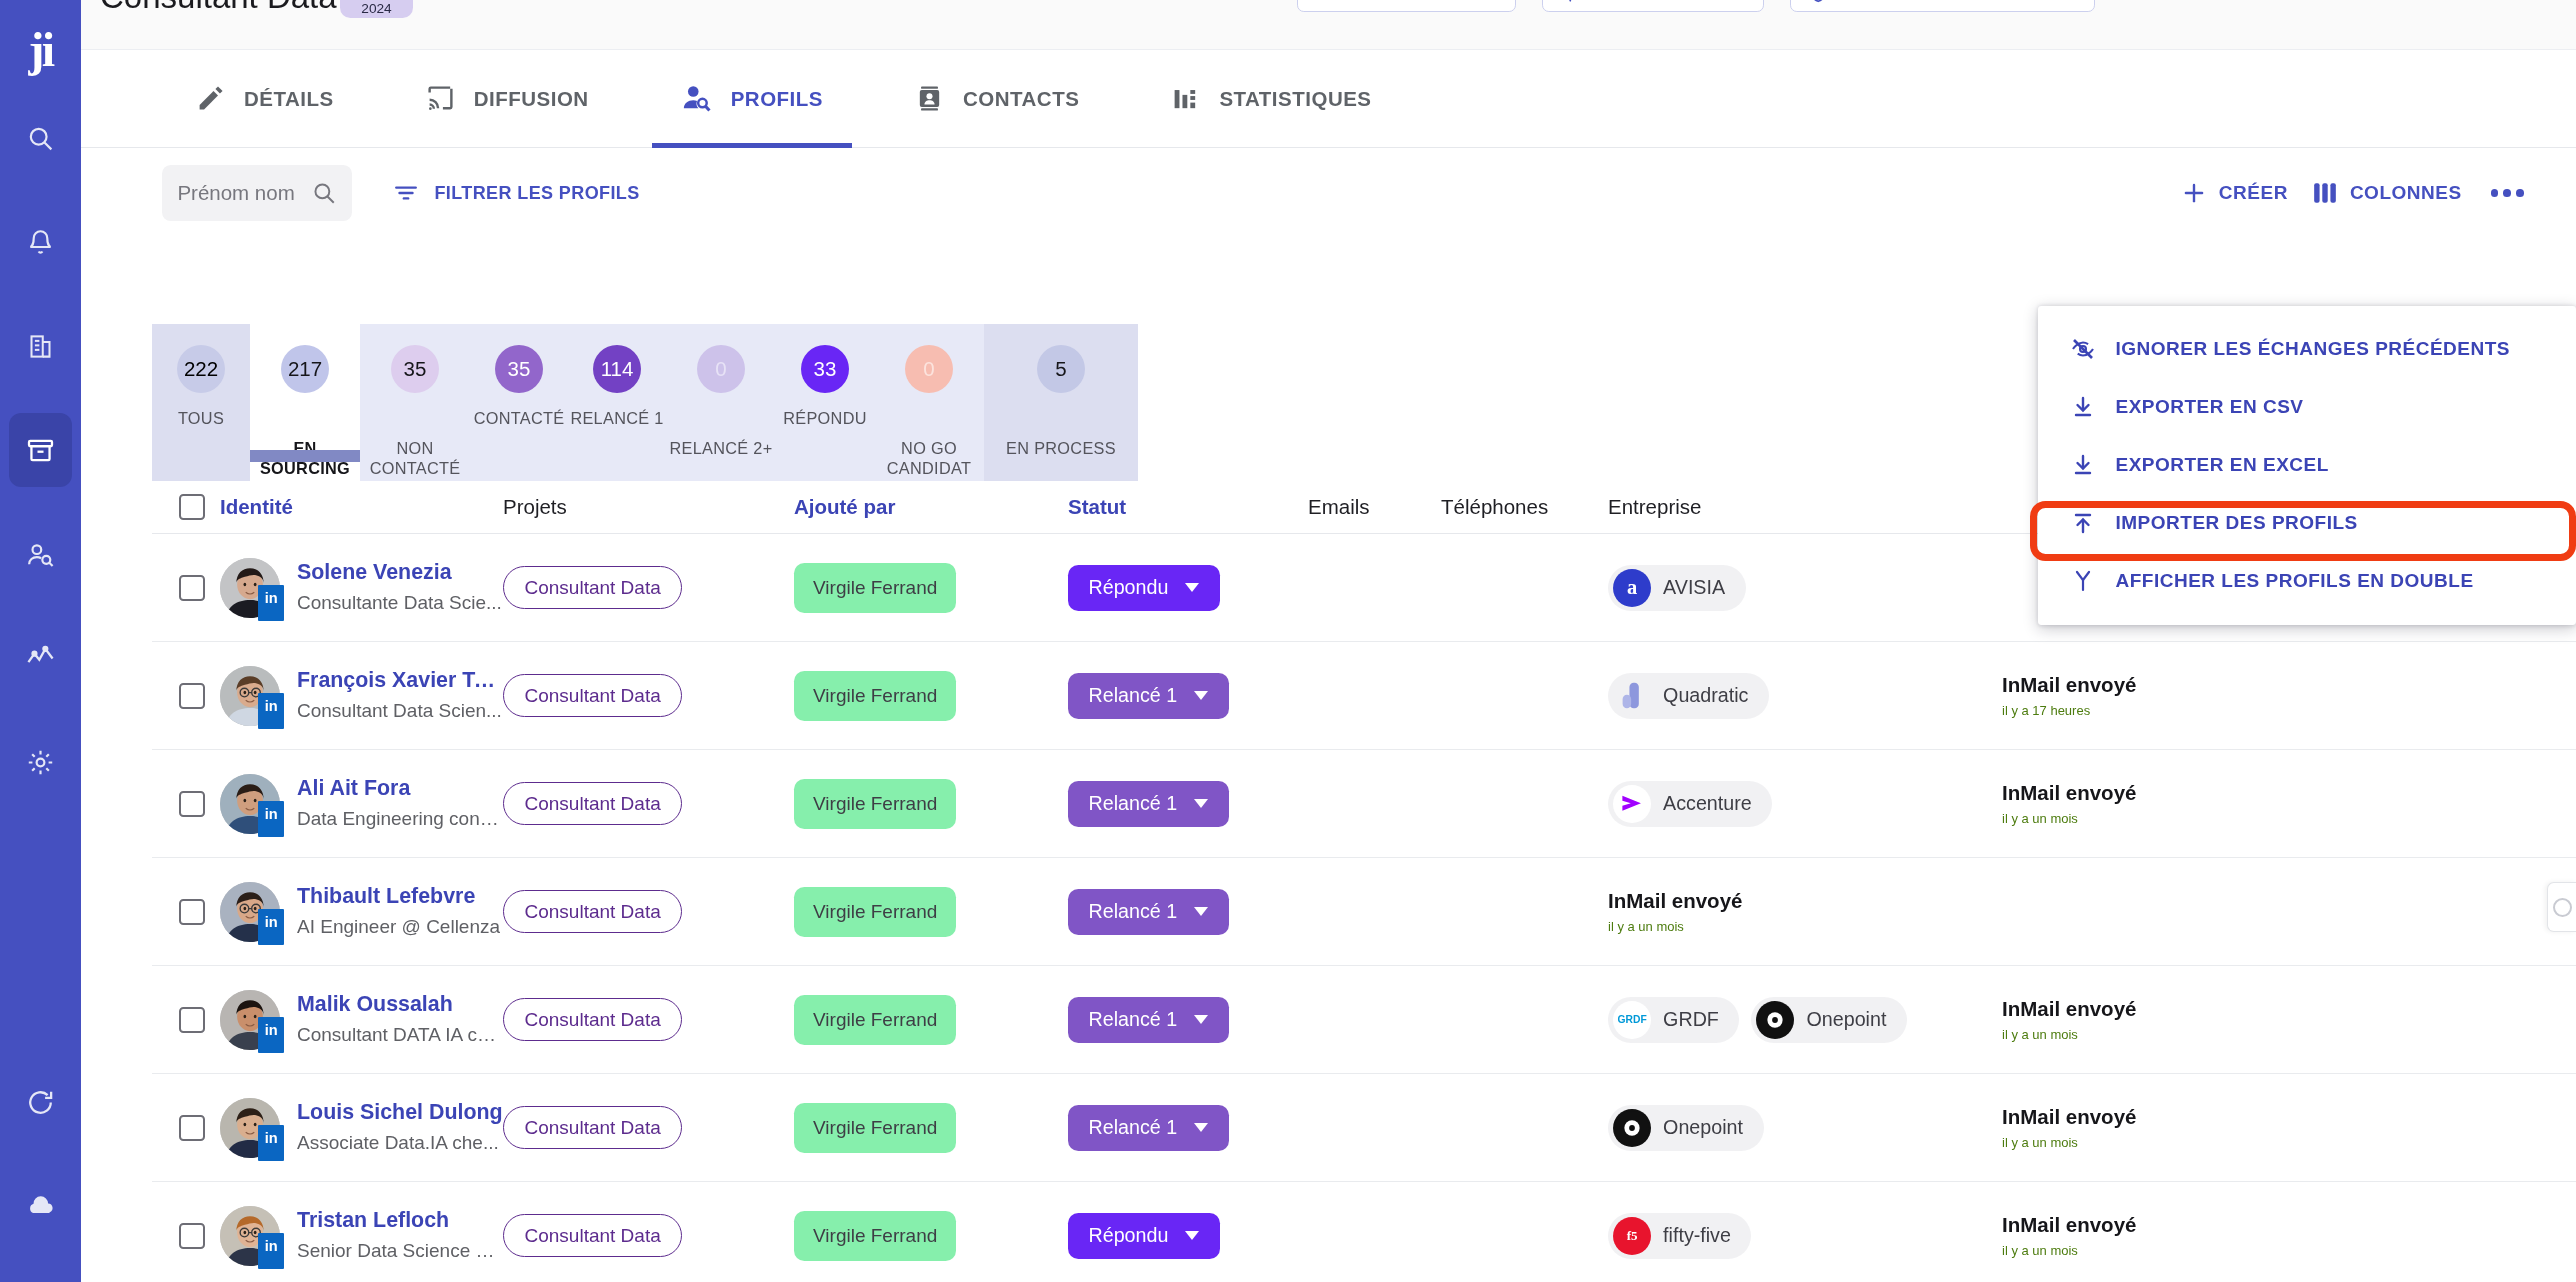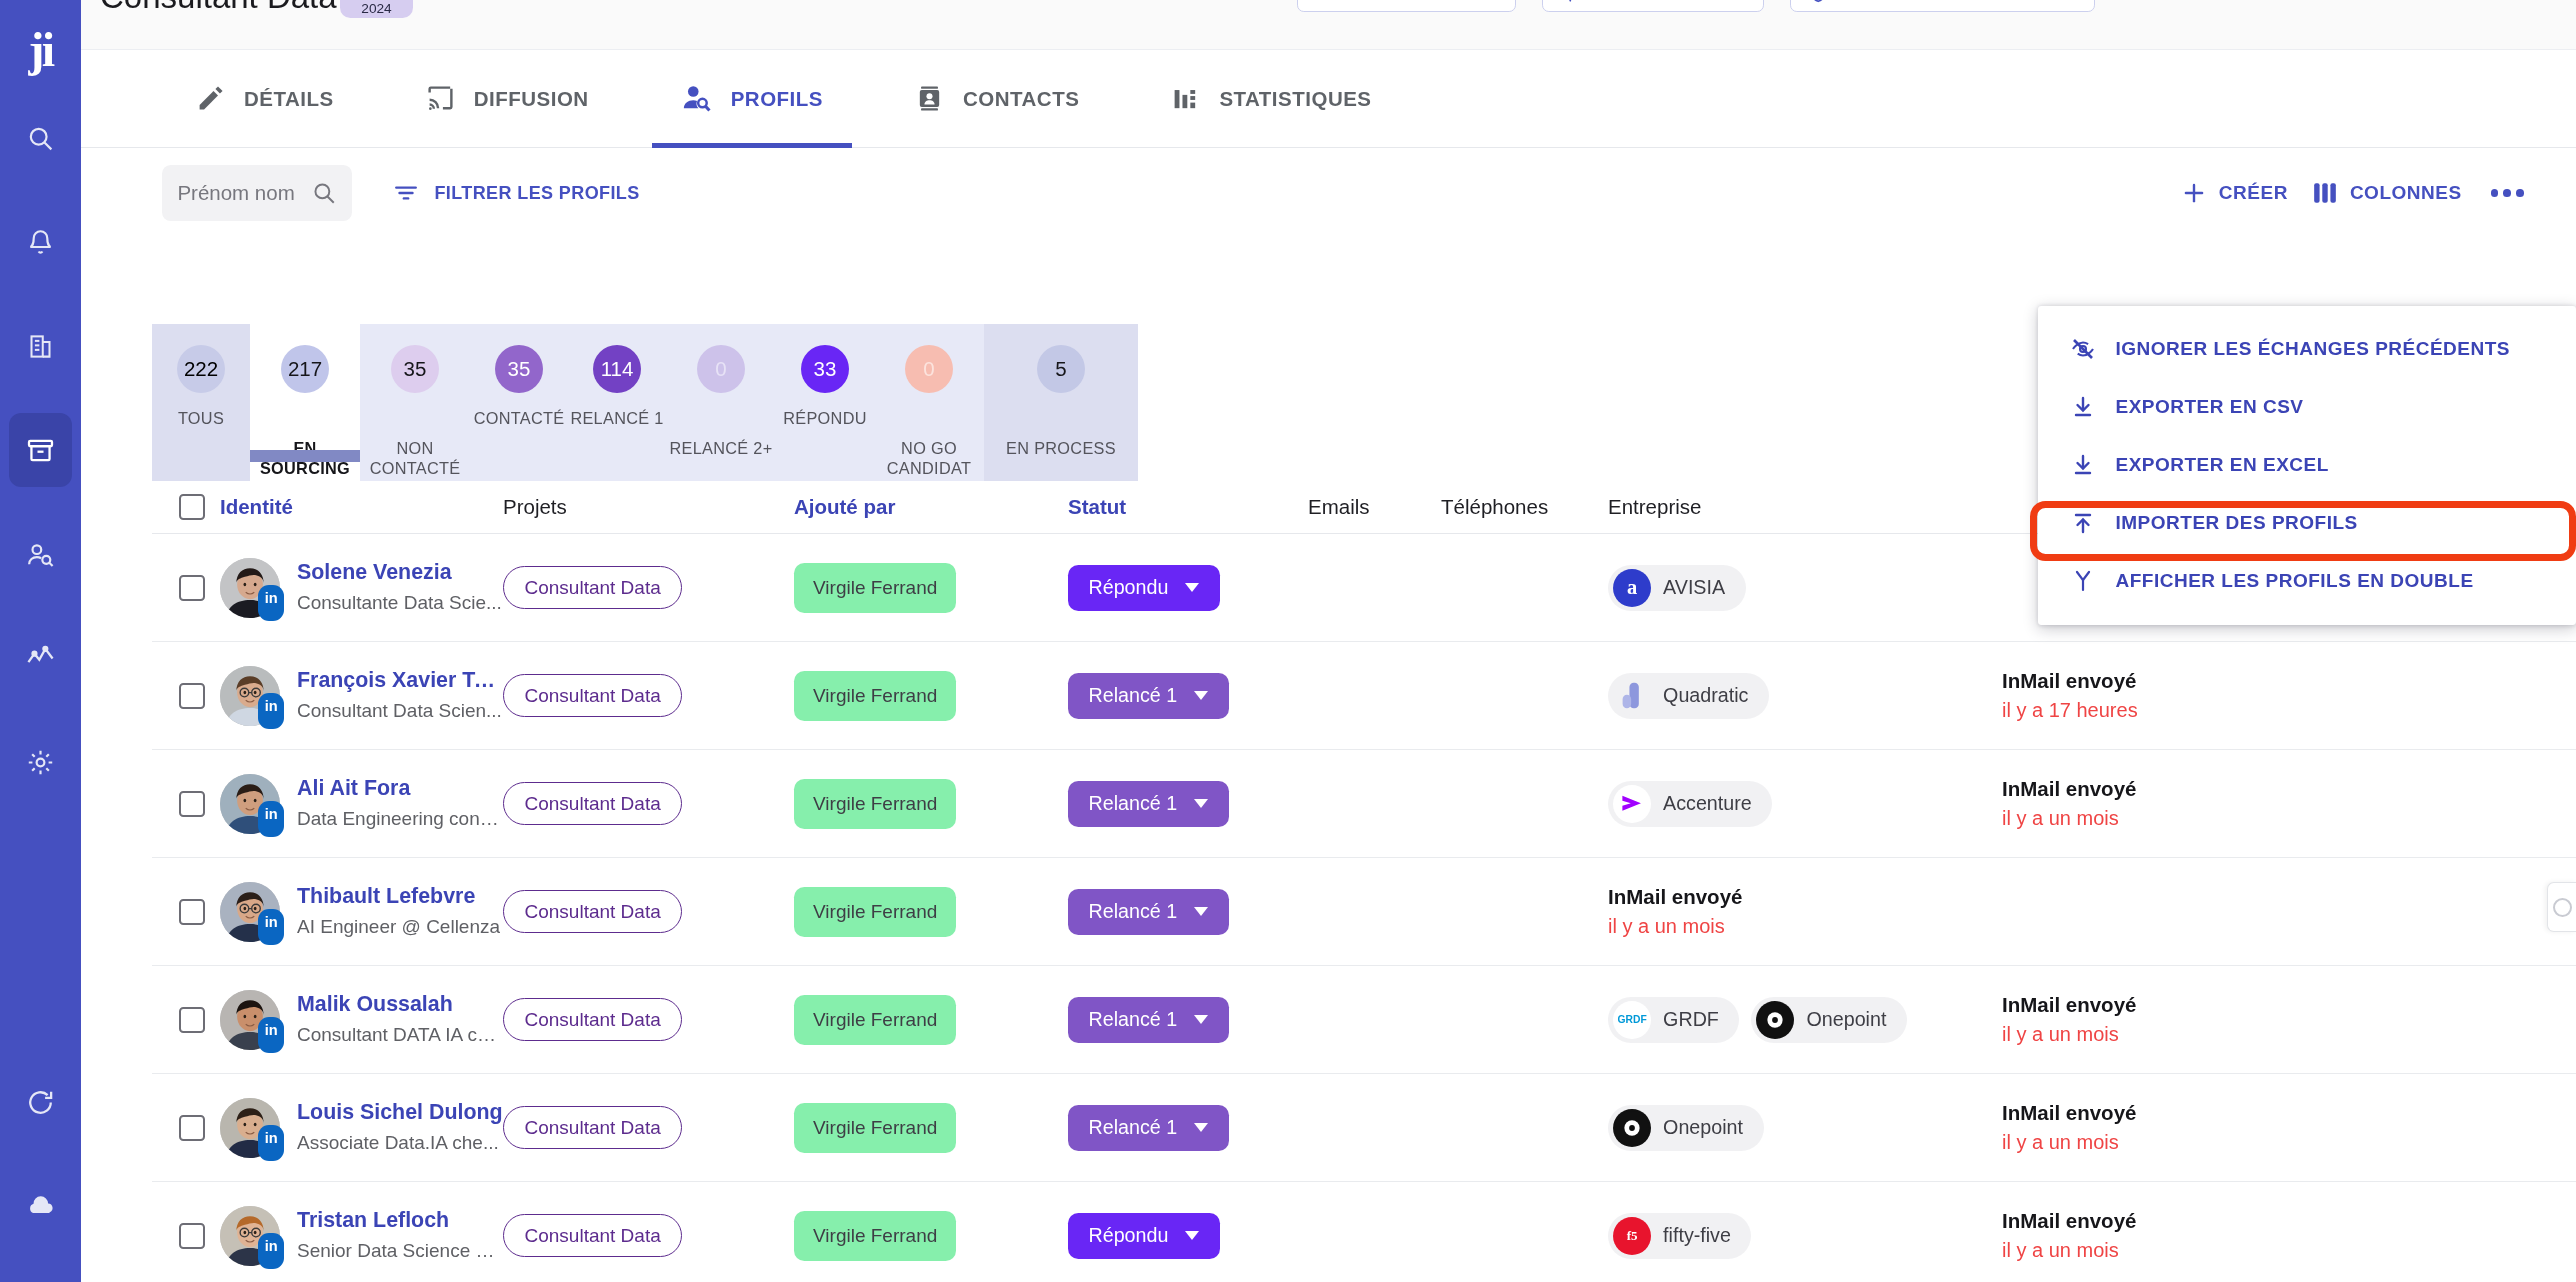--- a/index.html
+++ b/index.html
@@ -162,21 +162,21 @@
     border-bottom:0.9px solid #e9ebee;
   }
   .ident-cell { display:flex; align-items:center; gap:17px; }
   .avatar-wrap { position:relative; width:60px; height:60px; flex:0 0 auto; }
   .avatar {
     width:60px; height:60px; border-radius:50%; overflow:hidden;
     background:#c9cacc; position:relative;
   }
   .li-badge {
     position:absolute; right:-4.3px; bottom:-3.4px; width:26px; height:36px;
-    background:#0a66c2; border-radius:11px; color:#fff;
+    background:#0a66c2; border-radius:1px; color:#fff;
     font-size:14.6px; font-weight:700; line-height:26px; text-align:center;
     font-family:"Liberation Sans", sans-serif;
   }
   .ident-text { min-width:0; }
   .ident-name {
     color:#3b44b5; font-size:21.4px; font-weight:700; line-height:1.2;
     white-space:nowrap; overflow:hidden; text-overflow:ellipsis; cursor:pointer;
   }
   .ident-sub {
     color:#5f6065; font-size:19px; margin-top:6px; line-height:1.2;
@@ -207,21 +207,21 @@
     height:46px; padding:3.4px 20.5px 3.4px 5.1px; border-radius:23px; background:#f1f1f3;
     color:#3e3e45; font-size:19.7px; cursor:pointer;
   }
   .ent-logo {
     width:38px; height:38px; border-radius:50%; flex:0 0 auto;
     display:flex; align-items:center; justify-content:center; overflow:hidden;
     font-size:9.4px; color:#fff; font-weight:700;
   }
   .last-cell { padding-right:1px; }
   .last-title { font-size:20.5px; font-weight:700; color:#16161a; line-height:1.25; }
-  .last-sub { font-size:20px; color:#ef4444; margin-top:5.1px; line-height:1.25; }
+  .last-sub { font-size:13px; color:#4d7c0f; margin-top:5.1px; line-height:1.25; }
   .menu-wrap {
     position:absolute; left:2038px; top:306px; width:538px;
     background:#fff; border-radius:3.4px;
     box-shadow:0 3.4px 15.4px rgba(20,20,40,.22), 0 0.9px 4.3px rgba(20,20,40,.14);
     z-index:40; padding:13.7px 0 15.4px 0;
   }
   .menu-item {
     height:58px; display:flex; align-items:center; gap:20.5px; padding:0 33px;
     color:#3b44b5; font-size:19px; font-weight:700; letter-spacing:0.5px;
     white-space:nowrap; cursor:pointer; position:relative;

